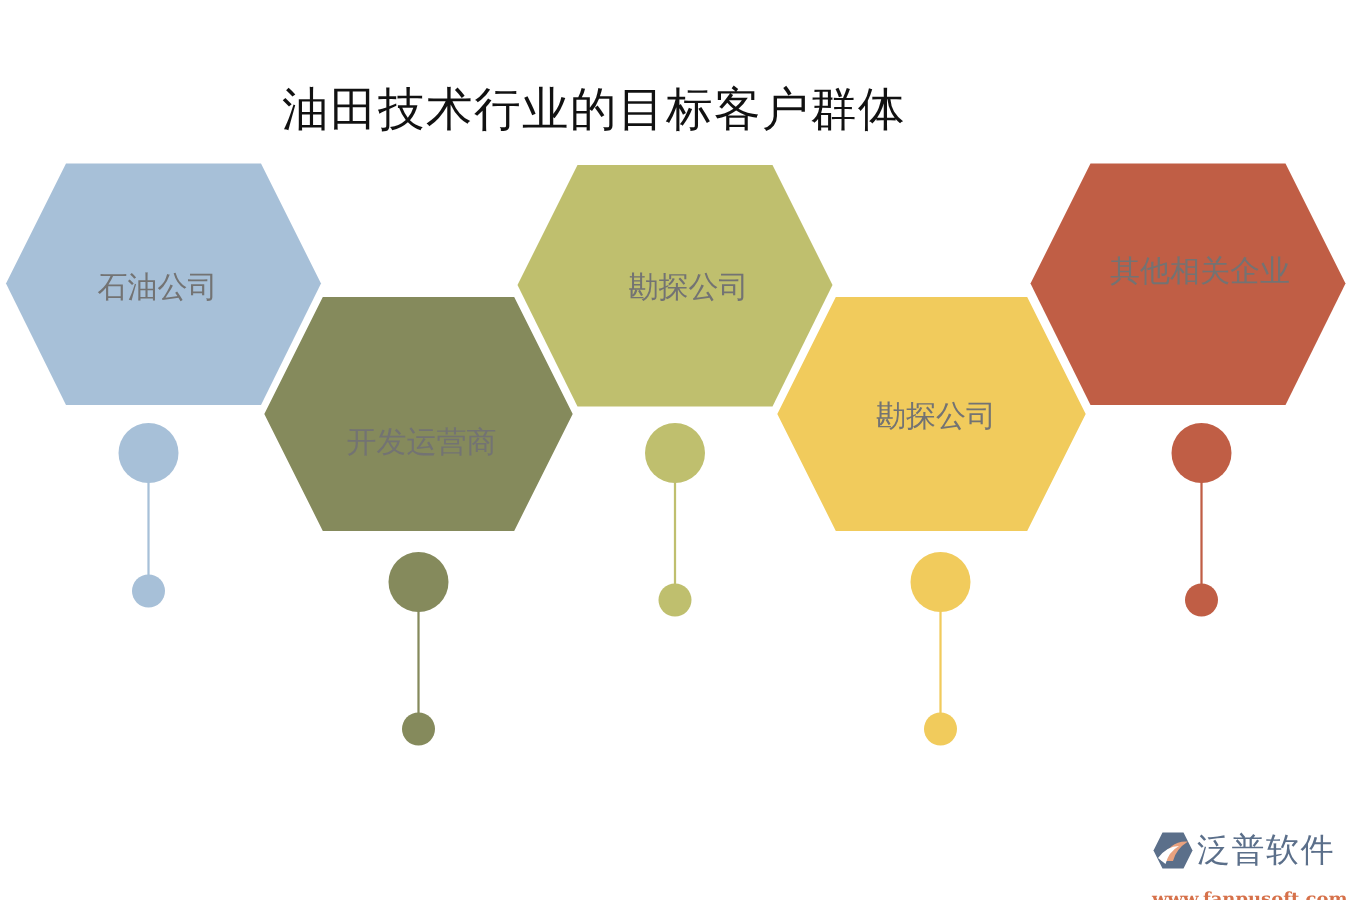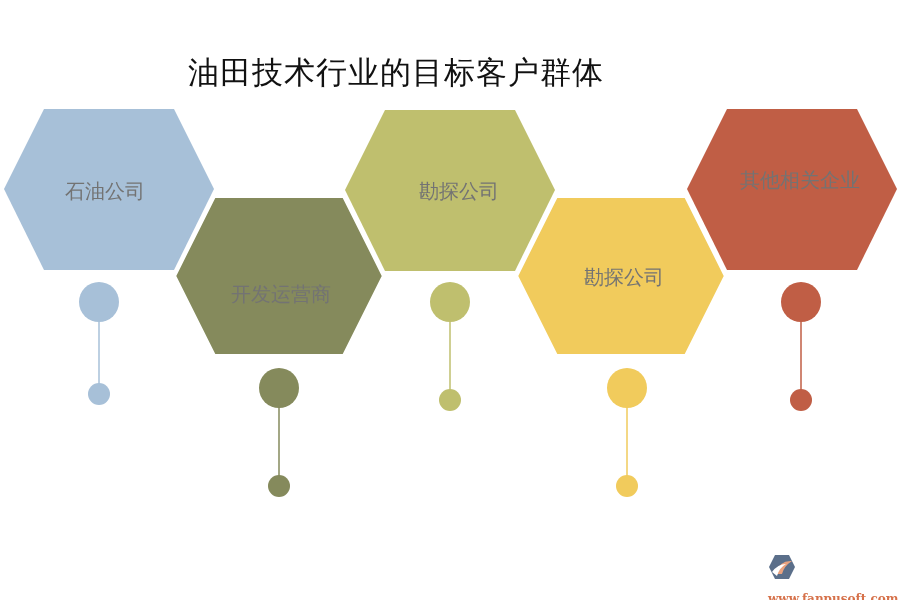--- a/index.html
+++ b/index.html
@@ -61,14 +61,15 @@
 <div class="hex-label" style="left:354px; top:178px;">勘探公司</div>
 <div class="hex-label" style="left:519px; top:264px;">勘探公司</div>
 <div class="hex-label" style="left:695px; top:167px;">其他相关企业</div>
 
 <div class="logo">
   <svg width="28" height="26" viewBox="0 0 28 26" style="position:absolute; left:0; top:2px;">
     <polygon points="7,1 21,1 27,13 21,25 7,25 1,13" fill="#5b6f8a"></polygon>
     <path d="M6,20 Q12,6 24,7 Q16,12 14,20 Z" fill="#e9a27f"></path>
     <path d="M4,18 Q10,10 18,10 Q11,14 9,22 Z" fill="#ffffff"></path>
   </svg>
+  <span class="logo-text">泛普软件</span>
   <span class="logo-url">www.fanpusoft.com</span>
 </div>
 
 </body></html>

